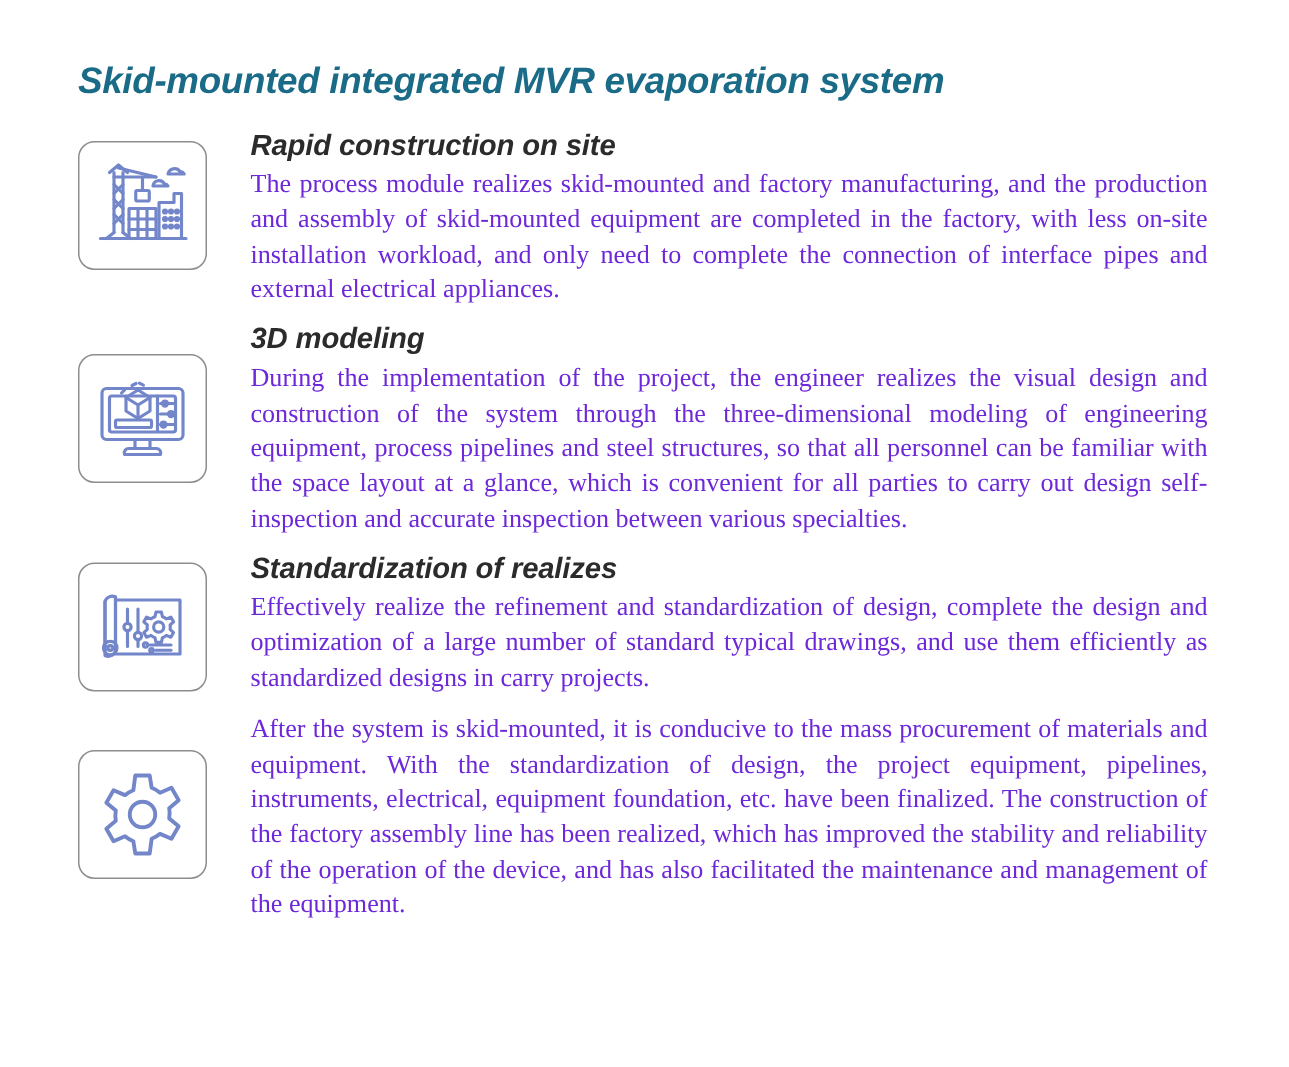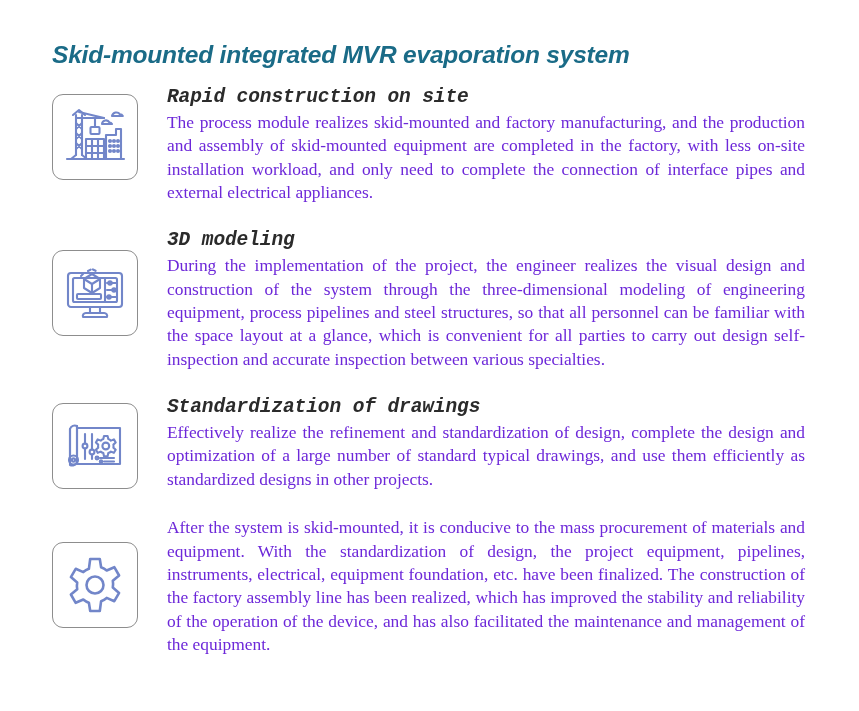--- a/index.html
+++ b/index.html
@@ -67,21 +67,21 @@
   .icon-box svg {
     display: block;
   }
 
   .section-body {
     margin-left: 167px;
     margin-right: 54px;
   }
 
   .section-heading {
-    font-family: Liberation Mono, monospace;
+    font-family: Liberation Sans, sans-serif;
     font-weight: bold;
     font-style: italic;
     font-size: 19.5px;
     color: #2b2b2b;
     letter-spacing: -0.1px;
     margin: 0 0 1px 0;
     line-height: 1.22;
   }
 
   .section-text {
@@ -90,21 +90,21 @@
     line-height: 1.345;
     color: #6d28d9;
     text-align: justify;
     text-justify: inter-word;
     margin: 0;
     hyphens: none;
   }
 
   
   .section + .section {
-    margin-top: 25px;
+    margin-top: 11px;
   }
 </style>
 </head>
 <body>
 
 <div class="page">
 
   <div class="page-title">Skid-mounted integrated MVR evaporation system</div>
 
   <div class="sections">
@@ -204,22 +204,22 @@
           <path d="M28 18 L28 33 M28 39 L28 43"></path>
           <circle cx="28" cy="36" r="2.4"></circle>
 
           <path d="M36 42 L50 42"></path>
           <circle cx="33" cy="42" r="1.4"></circle>
           <path d="M40 45.5 L50 45.5"></path>
           <circle cx="37" cy="45.5" r="1.2"></circle>
         </svg>
       </div>
       <div class="section-body">
-        <div class="section-heading">Standardization of drawings</div>
-        <p class="section-text">Effectively realize the refinement and standardization of design, complete the design and optimization of a large number of standard typical drawings, and use them efficiently as standardized designs in other projects.</p>
+        <div class="section-heading">Standardization of realizes</div>
+        <p class="section-text">Effectively realize the refinement and standardization of design, complete the design and optimization of a large number of standard typical drawings, and use them efficiently as standardized designs in carry projects.</p>
       </div>
     </div>
 
     <div class="section">
       <div class="icon-box" style="top:26px;">
         <svg width="62" height="60" viewBox="0 0 62 60" fill="none" stroke="#7286c9" stroke-width="2.6" stroke-linecap="round" stroke-linejoin="round">
           <path d="M26.2 4 L35.8 4 L37.1 12.2 a19 19 0 0 1 5.6 3.3 l7.6 -3.3 l4.8 8.3 l-6.3 5.3 a19 19 0 0 1 0 6.8 l6.3 5.3 l-4.8 8.3 l-7.6 -3.3 a19 19 0 0 1 -5.6 3.3 L35.8 56 L26.2 56 l-1.3 -8.2 a19 19 0 0 1 -5.6 -3.3 l-7.6 3.3 l-4.8 -8.3 l6.3 -5.3 a19 19 0 0 1 0 -6.8 l-6.3 -5.3 l4.8 -8.3 l7.6 3.3 a19 19 0 0 1 5.6 -3.3 Z"></path>
           <circle cx="31" cy="30" r="8.5"></circle>
         </svg>
       </div>

